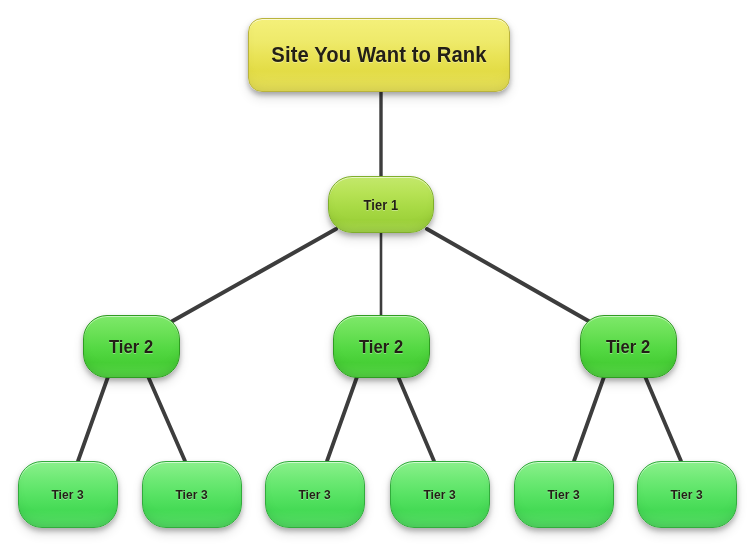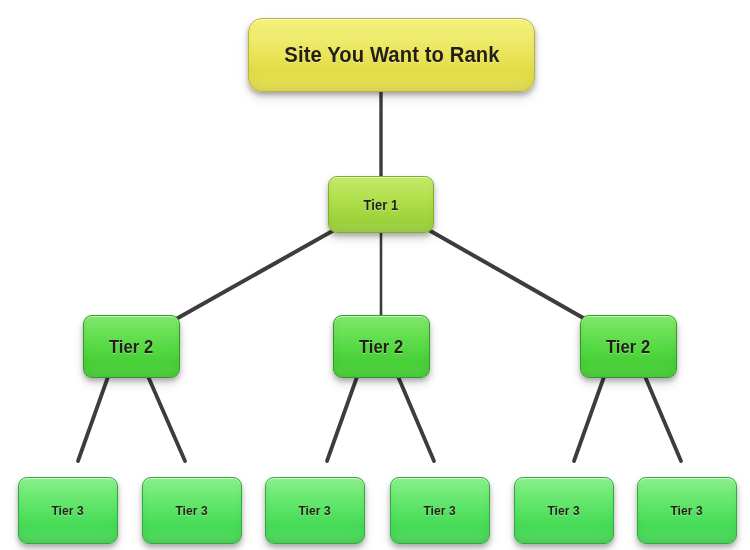--- a/index.html
+++ b/index.html
@@ -23,21 +23,21 @@
     height: 550px;
     pointer-events: none;
   }
   .node {
     position: absolute;
     box-sizing: border-box;
     display: flex;
     align-items: center;
     justify-content: center;
     text-align: center;
-    border-radius: 9px;
+    border-radius: 24px;
     z-index: 3;
     color: #231f16;
     letter-spacing: 0.1px;
     text-shadow: 0 1px 0 rgba(255,255,255,0.35);
   }
   .node .label {
     display: block;
     line-height: 1;
     transform: scaleX(0.92);
   }
@@ -106,41 +106,40 @@
         #45da55 74%,
         #59e168 100%);
     border: 1px solid #32ab3c;
     box-shadow:
       inset 0 1px 0 rgba(255,255,255,0.6),
       inset 0 -9px 13px -9px rgba(30,120,45,0.42),
       0 3px 5px rgba(0,0,0,0.25),
       0 6px 11px rgba(0,0,0,0.12);
     font-size: 13px;
     font-weight: 700;
-    margin-top: 16px;
   }
 </style>
 </head>
 <body>
 
 <div id="canvas">
   <svg id="edges" viewBox="0 0 750 550" preserveAspectRatio="none">
       <line x1="381" y1="92" x2="381" y2="176" stroke="#3d3d3d" stroke-width="3.4" stroke-linecap="round"></line>
       <line x1="336" y1="229" x2="169" y2="323" stroke="#3d3d3d" stroke-width="4" stroke-linecap="round"></line>
       <line x1="381" y1="233" x2="381" y2="315" stroke="#3d3d3d" stroke-width="2.6" stroke-linecap="round"></line>
       <line x1="427" y1="229" x2="592" y2="323" stroke="#3d3d3d" stroke-width="4" stroke-linecap="round"></line>
       <line x1="109" y1="374" x2="78" y2="461" stroke="#3d3d3d" stroke-width="3.8" stroke-linecap="round"></line>
       <line x1="147" y1="374" x2="185" y2="461" stroke="#3d3d3d" stroke-width="3.8" stroke-linecap="round"></line>
       <line x1="358" y1="374" x2="327" y2="461" stroke="#3d3d3d" stroke-width="3.8" stroke-linecap="round"></line>
       <line x1="397" y1="374" x2="434" y2="461" stroke="#3d3d3d" stroke-width="3.8" stroke-linecap="round"></line>
       <line x1="605" y1="374" x2="574" y2="461" stroke="#3d3d3d" stroke-width="3.8" stroke-linecap="round"></line>
       <line x1="644" y1="374" x2="681" y2="461" stroke="#3d3d3d" stroke-width="3.8" stroke-linecap="round"></line>
     </svg>
   <div id="nodes">
-      <div class="node node-root" style="left: 248px; top: 18px; width: 287px; height: 74px;">
+      <div class="node node-root" style="left: 248px; top: 18px; width: 262px; height: 74px;">
         <span class="label">Site You Want to Rank</span>
       </div>
       <div class="node node-t1" style="left: 328px; top: 176px; width: 106px; height: 57px;">
         <span class="label">Tier 1</span>
       </div>
       <div class="node node-t2" style="left: 83px; top: 315px; width: 97px; height: 63px;">
         <span class="label">Tier 2</span>
       </div>
       <div class="node node-t2" style="left: 333px; top: 315px; width: 97px; height: 63px;">
         <span class="label">Tier 2</span>

